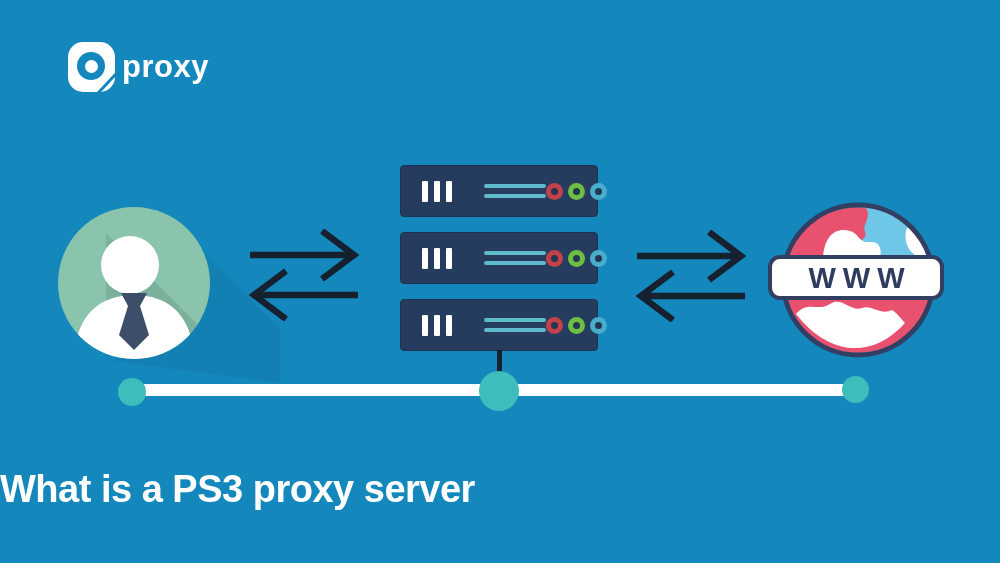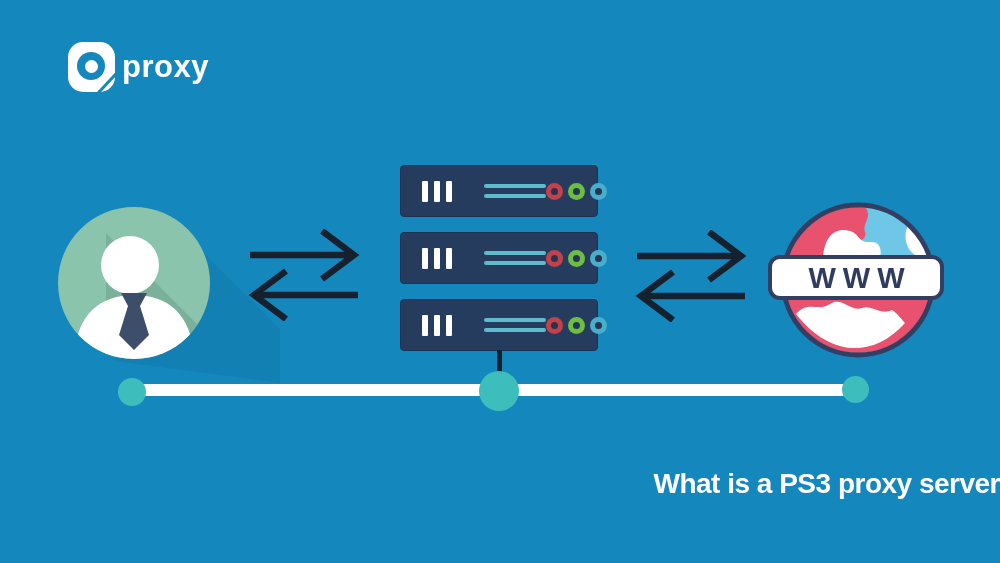--- a/index.html
+++ b/index.html
@@ -9,22 +9,22 @@
     font-family:"Liberation Sans",sans-serif;
   }
   
   .logo{position:absolute;left:38px;top:42px;display:flex;align-items:center;padding-left:30px;}
   .logo-mark{position:relative;width:47px;height:50px;background:#fff;border-radius:15px;}
   .logo-hole{position:absolute;left:9px;top:10px;width:28px;height:28px;border-radius:50%;background:var(--bg);}
   .logo-dot{position:absolute;left:8px;top:8px;width:13px;height:13px;border-radius:50%;background:#fff;}
   .logo-cut{position:absolute;right:-5px;bottom:7px;width:26px;height:3px;background:var(--bg);transform:rotate(-47deg);}
   .logo-text{color:#fff;font-size:31px;font-weight:600;margin-left:7px;letter-spacing:.5px;}
   
-  .title{position:absolute;left:0;right:0;top:468px;text-align:right;color:#fff;
-         font-size:28px;font-weight:700;letter-spacing:-.5px;padding-left:24px;}
+  .title{position:absolute;left:0;right:0;top:468px;text-align:left;color:#fff;
+         font-size:38px;font-weight:700;letter-spacing:-.5px;}
   
   .server-stack{position:absolute;left:400px;top:165px;width:198px;}
   .server-unit{width:198px;height:52px;margin-bottom:15px;background:var(--server-body);
                border:1px solid var(--server-edge);border-radius:4px;box-sizing:border-box;
                display:flex;align-items:center;padding:0 12px 0 21px;}
   .vbars{display:flex;gap:6px;}
   .vbar{width:6px;height:21px;background:#fff;border-radius:1px;}
   .hlines{display:flex;flex-direction:column;gap:6px;margin-left:32px;}
   .hline{width:62px;height:4px;background:var(--server-line);border-radius:2px;}
   .leds{display:flex;gap:5px;margin-left:auto;}

